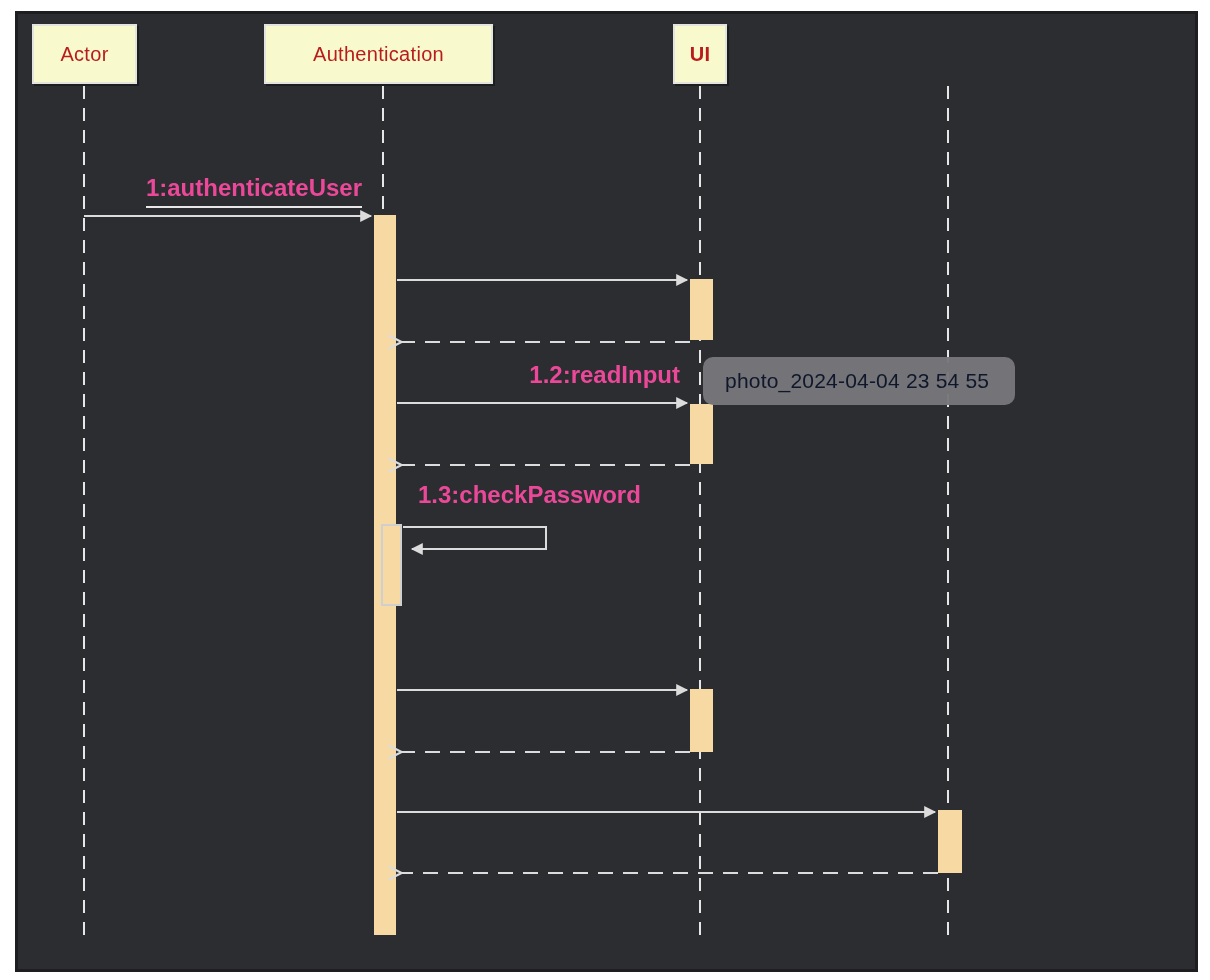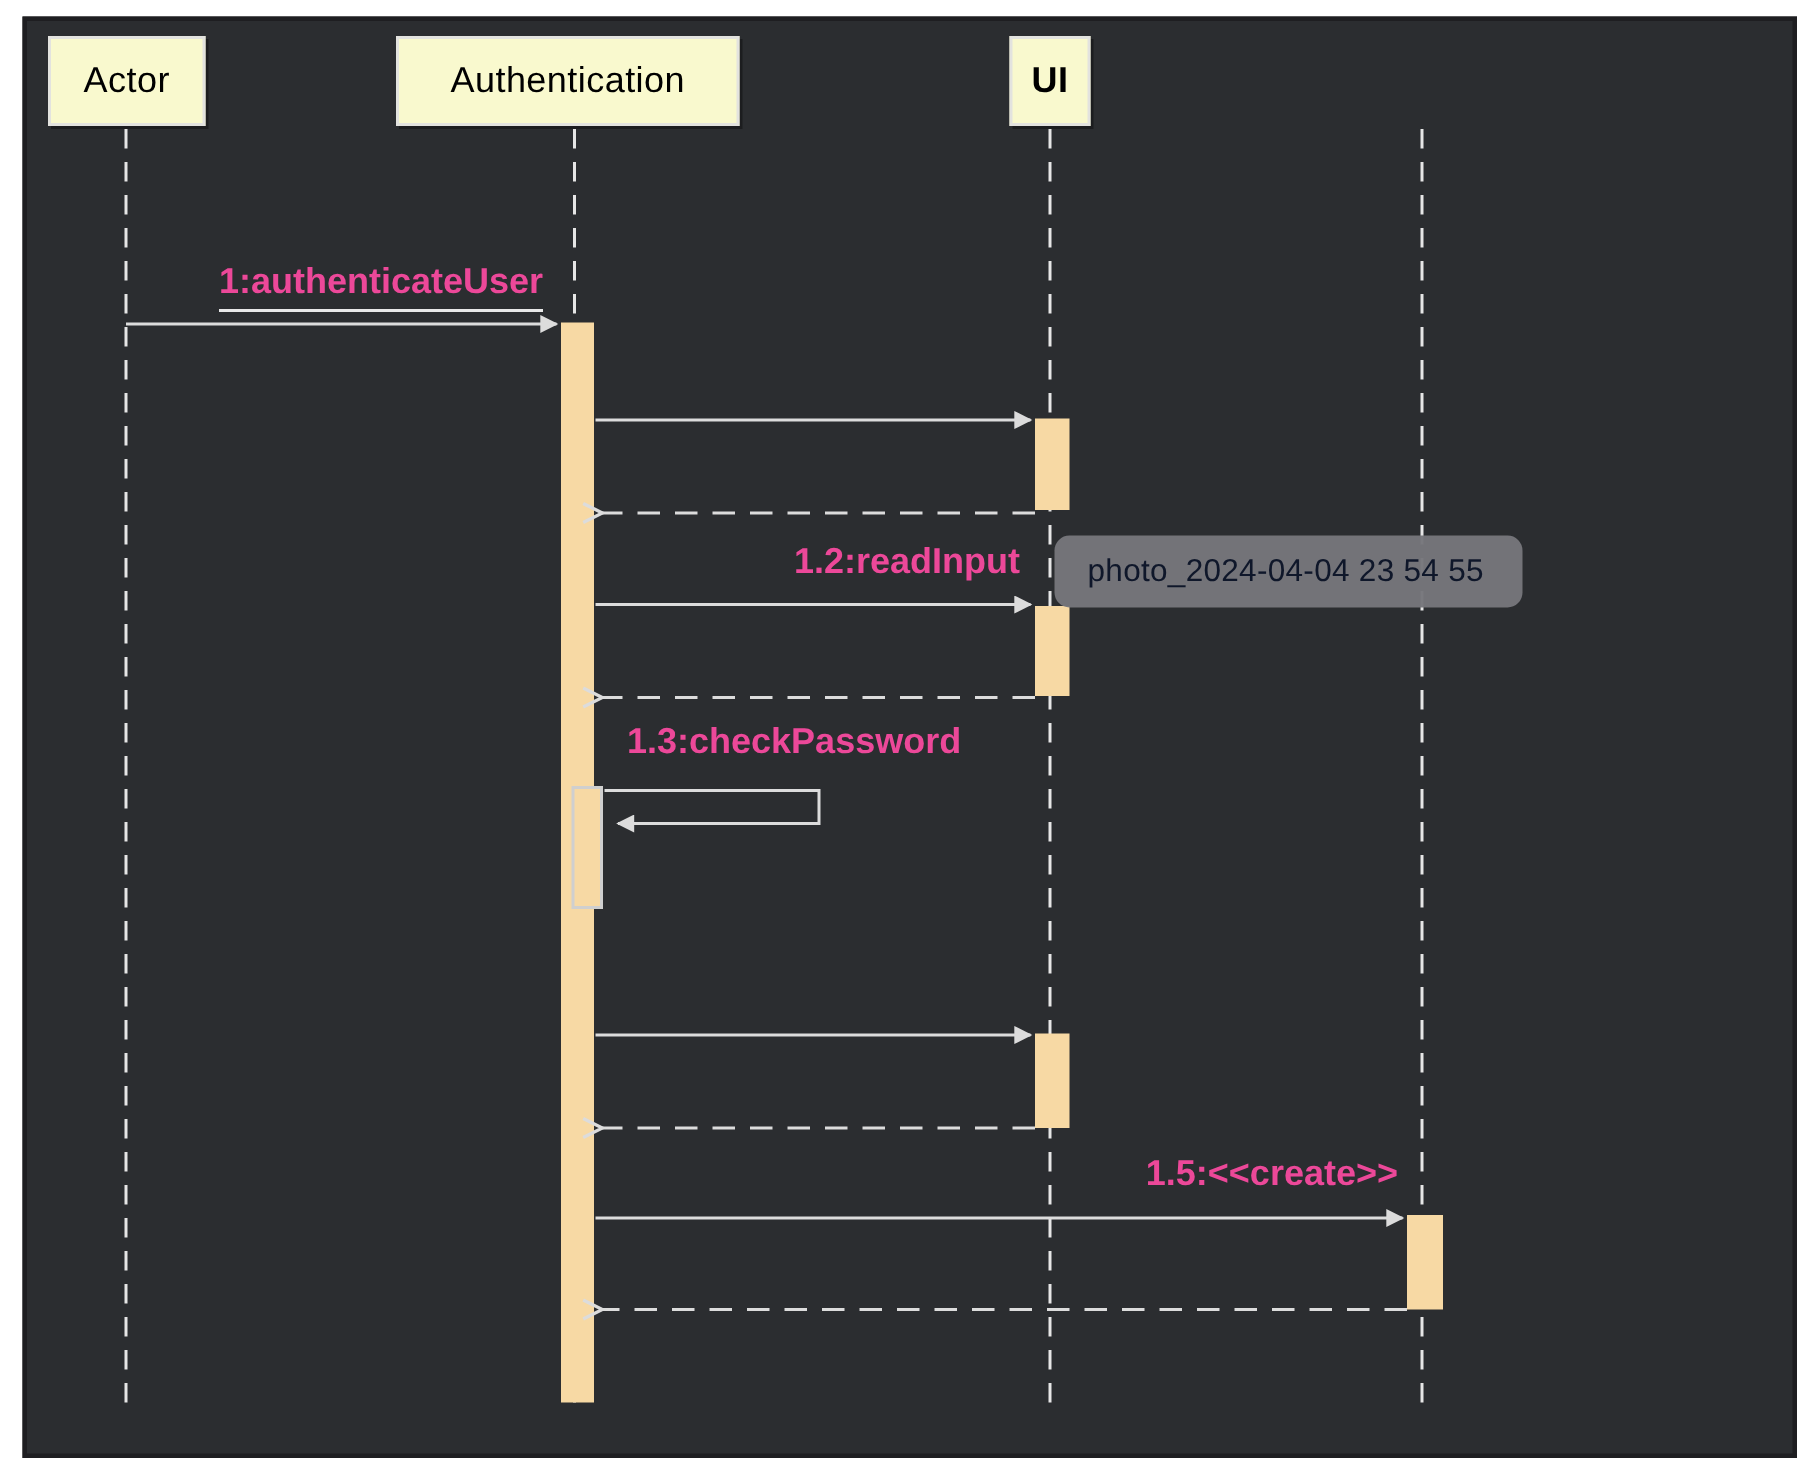--- a/index.html
+++ b/index.html
@@ -6,21 +6,21 @@
   .stage{position:relative;width:1210px;height:980px;background:#ffffff;overflow:hidden;
          font-family:"Liberation Sans","DejaVu Sans",sans-serif;}
   .panel{position:absolute;left:15px;top:11px;width:1183px;height:961px;
          background:#2b2d30;border:3px solid #1e1e21;box-sizing:border-box;}
   svg.layer{position:absolute;left:0;top:0;width:1210px;height:980px;pointer-events:none;}
 
   
   .pbox{position:absolute;top:24px;height:60px;box-sizing:border-box;
         background:#f9f9ce;border:2px solid #e3e3df;box-shadow:2px 2px 0 rgba(0,0,0,0.35);
         display:flex;align-items:center;justify-content:center;
-        color:#000000;font-size:24px;font-weight:500;letter-spacing:0.3px;white-space:nowrap;}
+        color:#b91c1c;font-size:20px;font-weight:500;letter-spacing:0.3px;white-space:nowrap;}
   .pbox-actor{left:32px;width:105px;}
   .pbox-auth {left:264px;width:229px;}
   .pbox-ui   {left:673px;width:54px;font-weight:bold;}
   .pbox-eae  {left:737px;width:421px;}
 
   
   .act{position:absolute;background:#f7d9a4;}
   .act-auth-main{left:374px;top:215px;width:22px;height:720px;}
   .act-auth-nested{left:381px;top:524px;width:21px;height:82px;border:2px solid #cfcfcf;box-sizing:border-box;}
   .act-ui-1{left:690px;top:279px;width:23px;height:61px;}
@@ -98,17 +98,16 @@
   </div>
   <div class="pbox pbox-ui">
     <span>UI</span>
   </div>
 
   <div class="mlabel r ml-1">
     <span>1:authenticateUser</span>
   </div>
   <div class="mlabel r ml-12">1.2:readInput</div>
   <div class="mlabel ml-13">1.3:checkPassword</div>
-  <div class="mlabel r ml-15">1.5:&lt;&lt;create&gt;&gt;</div>
 
   <div class="tooltip">photo_2024-04-04 23 54 55</div>
 
 </div>
 
 </body></html>

